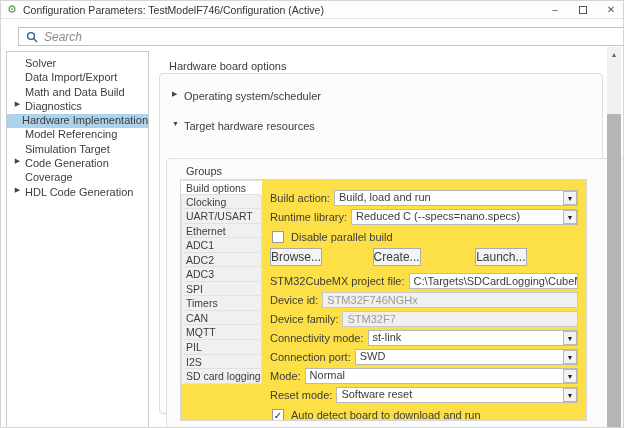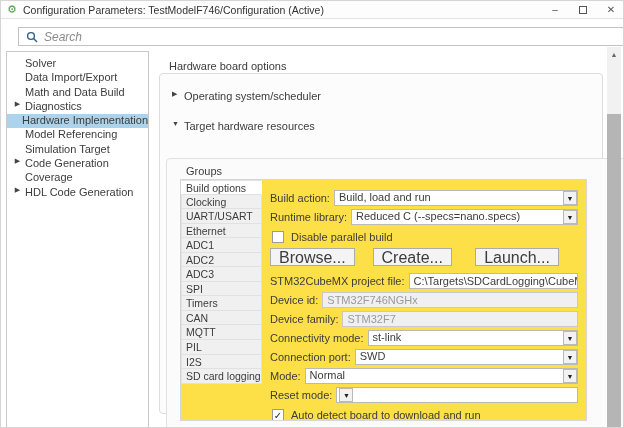--- a/index.html
+++ b/index.html
@@ -49,21 +49,21 @@
   .frow .lbl { white-space:nowrap; margin-right:4px; color:#3c3c3c; }
   .combo { flex:1; height:16px; border:1px solid #b9b9b9; background:#fff; display:flex; align-items:flex-start; min-width:0; }
   .combo .val { flex:1; padding-left:4px; white-space:nowrap; overflow:hidden; }
   .combo .dbtn { width:14px; height:14px; margin:0 0 0 2px; border:1px solid #b9b9b9; background:#f2f2f2; display:flex; align-items:center; justify-content:center; font-size:7px; color:#222; flex:none; }
   .tfield { flex:1; height:16px; border:1px solid #b9b9b9; background:#fff; padding-left:4px; display:flex; align-items:center; white-space:nowrap; overflow:hidden; min-width:0; }
   .tfield.disabled { background:#f0f0f0; color:#9a9a9a; border-color:#c9c9c9; }
   .cbrow { margin:4px 0 5px 2px; height:14px;align-items:flex-end; }
   .cb { width:12px; height:12px; border:1px solid #9a9a9a; background:#fff; display:inline-flex; align-items:center; justify-content:center; font-size:10px; color:#222; margin-right:7px; flex:none; }
   .btnrow { display:flex; margin:2px 0 6px 0; height:19px; }
   .btn-cell { width:33.3%; }
-  .btn { font-family:inherit; font-size:16px; height:18px; padding:0 8px; background:#f4f4f4; border:1px solid #ababab; color:#3c3c3c; cursor:default; }
+  .btn { font-family:inherit; font-size:12px; height:18px; padding:0 0; background:#f4f4f4; border:1px solid #ababab; color:#3c3c3c; cursor:default; }
 
   
   .vscroll { position:absolute; left:606px; top:46px; width:14px; height:382px; background:#f1f1f1; }
   .vscroll .up { height:14px; display:flex; align-items:center; justify-content:center; font-size:7px; color:#666; }
   .vscroll .thumb { position:absolute; left:0; top:67px; width:14px; height:315px; background:#b5b5b5; }
 </style>
 </head>
 <body>
 
 <div id="window">
@@ -228,20 +228,21 @@
             <span class="lbl">Mode:</span>
             <span class="combo">
               <span class="val">Normal</span>
               <span class="dbtn">▼</span>
             </span>
           </div>
 
           <div class="frow">
             <span class="lbl">Reset mode:</span>
             <span class="combo">
+              <span class="val">Software reset</span>
               <span class="dbtn">▼</span>
             </span>
           </div>
 
           <div class="frow cbrow">
             <span class="cb">✓</span>
             <span class="lbl">Auto detect board to download and run</span>
           </div>
 
         </div>

